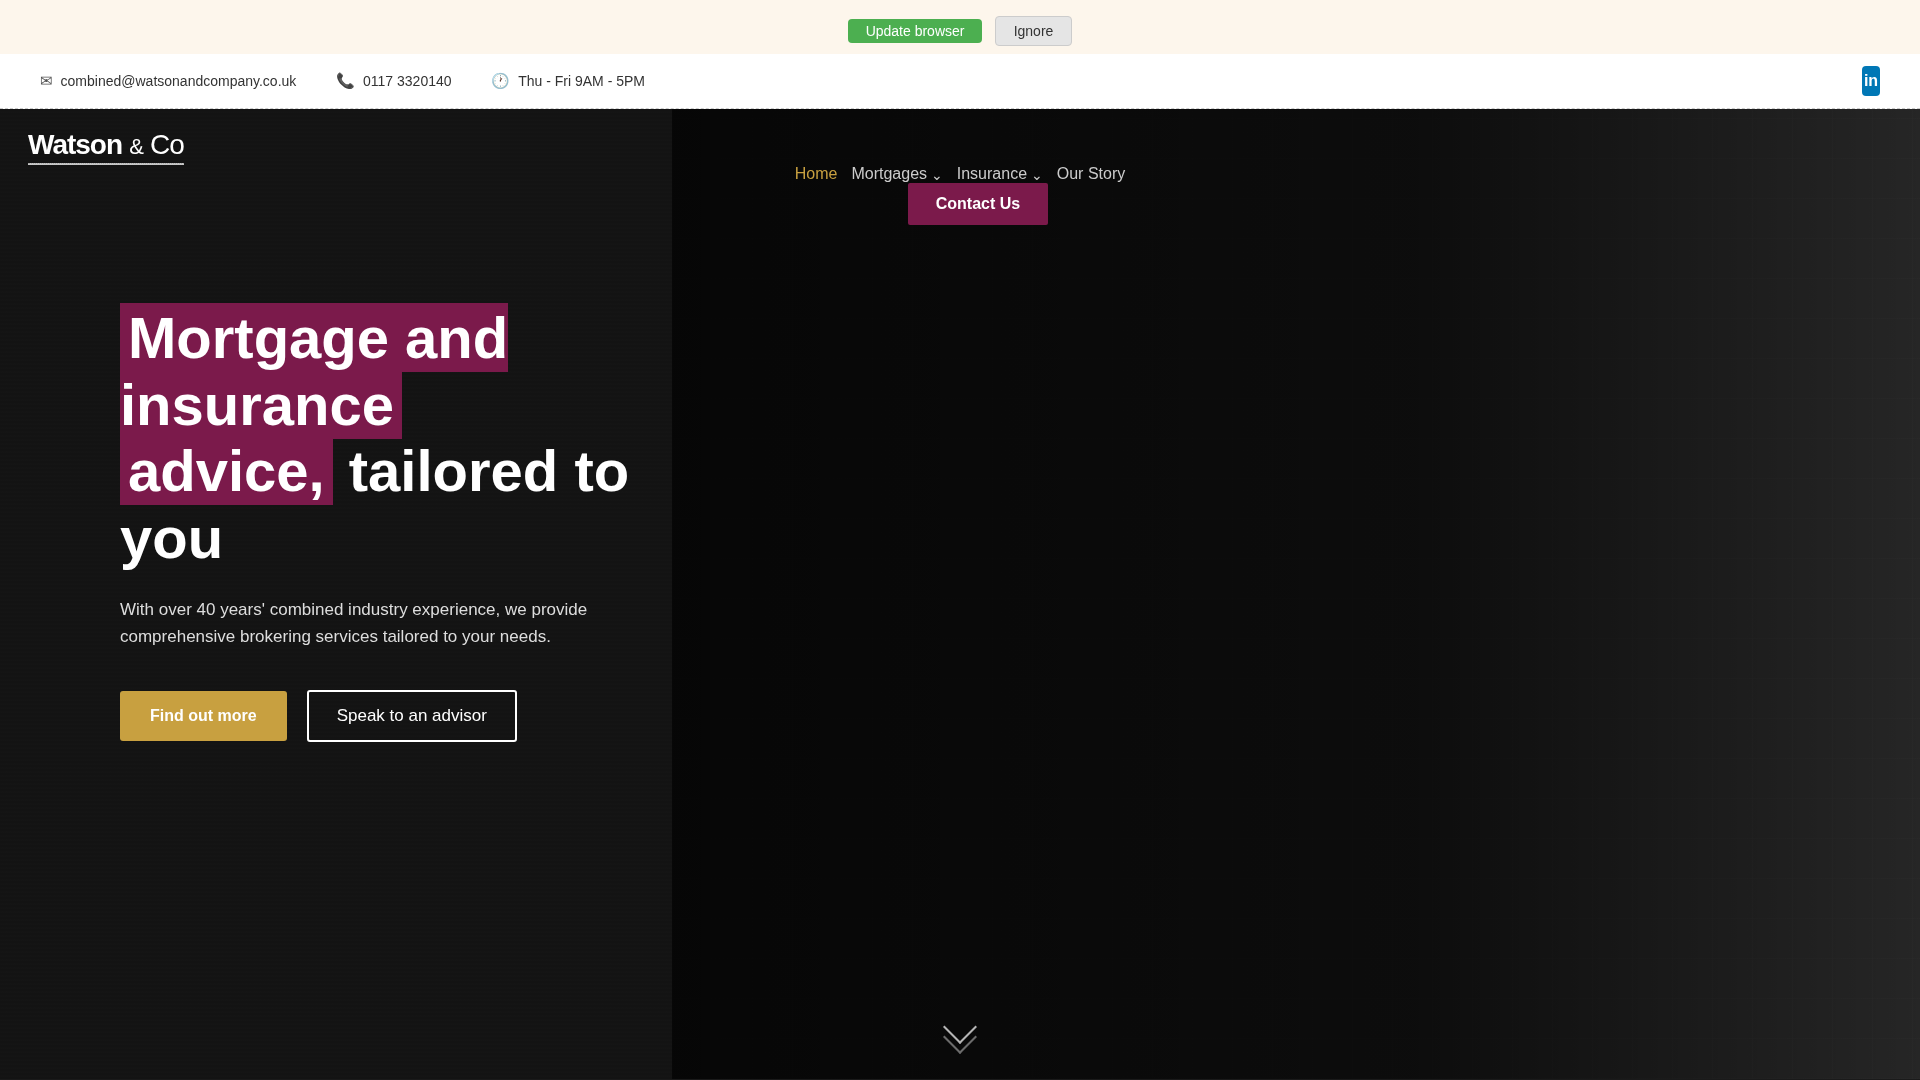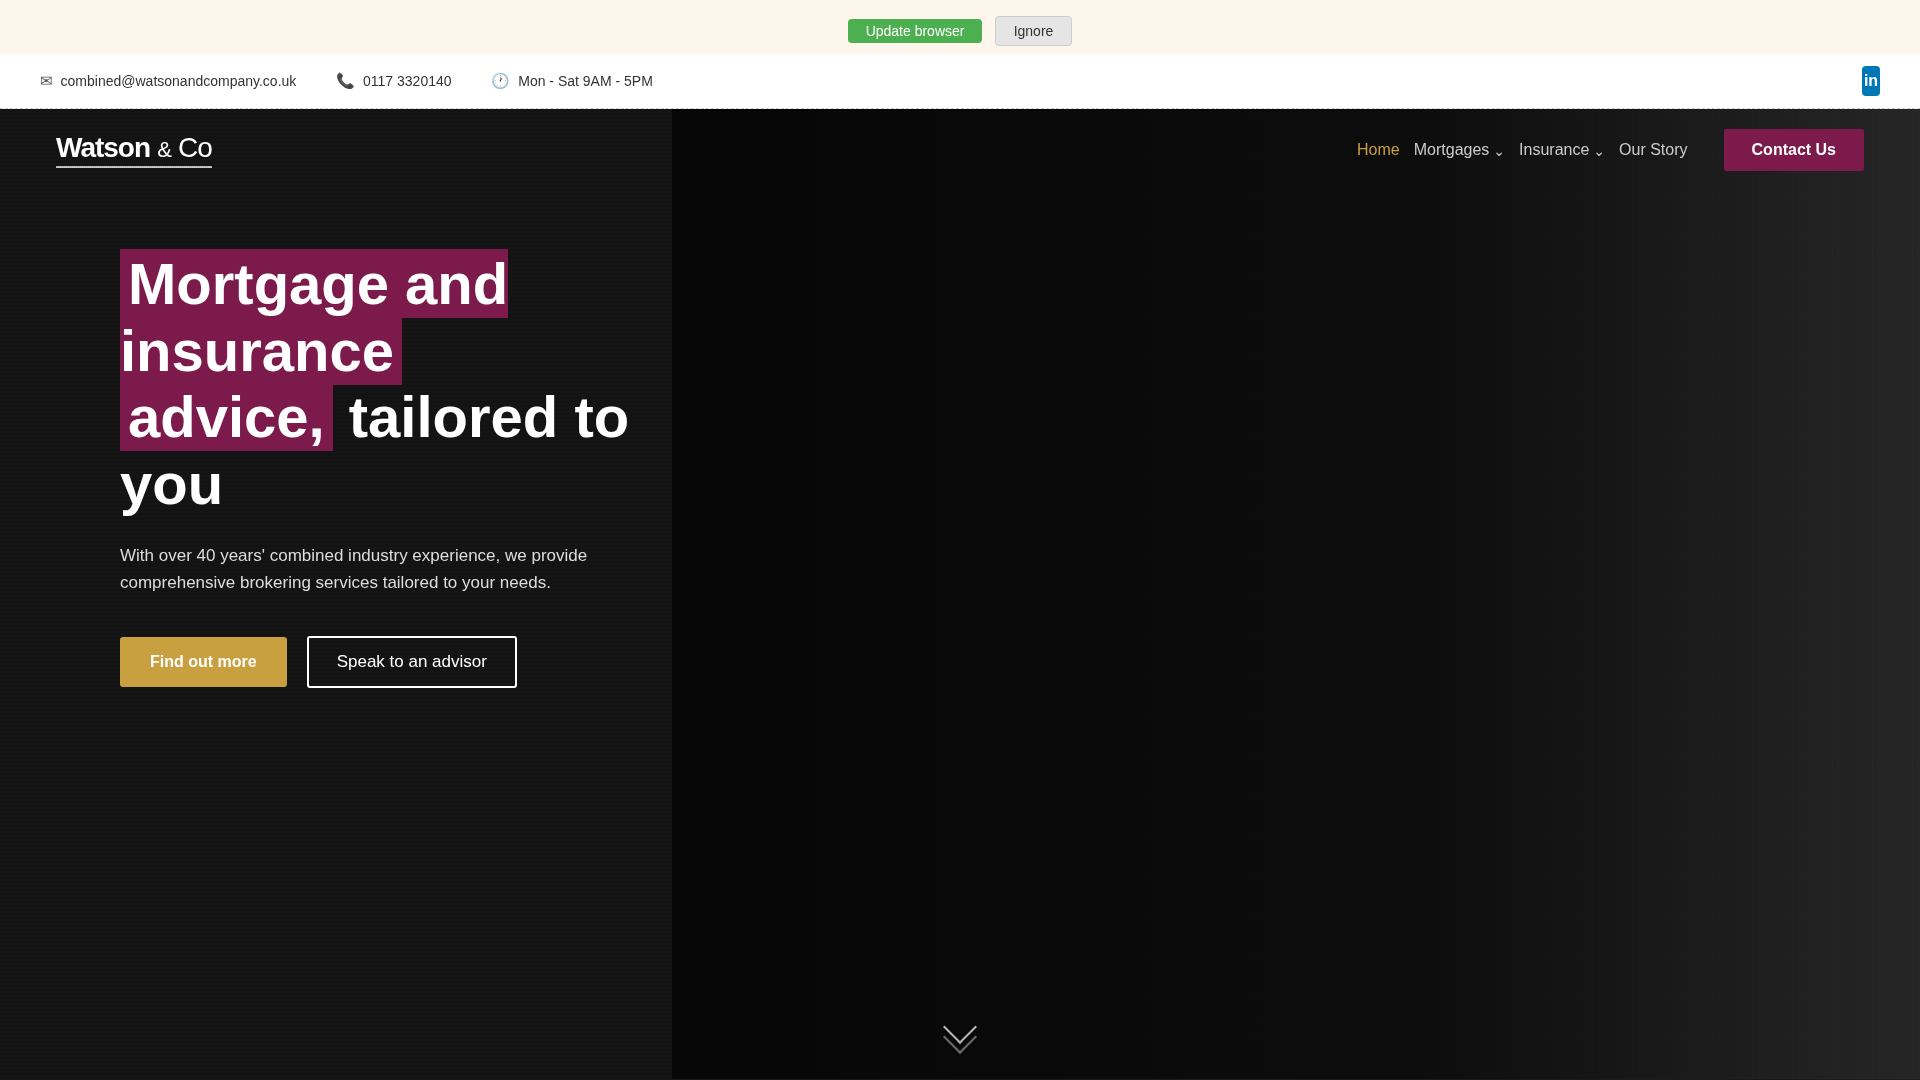--- a/index.html
+++ b/index.html
@@ -96,22 +96,23 @@
         #2a2a2a;
       overflow: hidden;
     }
 
     
     .navbar {
       position: relative;
       z-index: 10;
       display: flex;
       align-items: center;
-      padding: 20px 56px;
+      padding: 20px 28px;
       background: transparent;
+      flex-direction: column;
     }
     .logo {
       color: white;
       font-size: 28px;
       font-weight: 900;
       margin-right: auto;
       letter-spacing: -1px;
     }
     .logo .ampersand {
       font-weight: 300;
@@ -269,21 +270,21 @@
   <div class="info-item">
     <span class="info-icon">✉</span>
     <span>combined@watsonandcompany.co.uk</span>
   </div>
   <div class="info-item">
     <span class="info-icon">📞</span>
     <span>0117 3320140</span>
   </div>
   <div class="info-item">
     <span class="info-icon">🕐</span>
-    <span>Mon - Sat 9AM - 5PM</span>
+    <span>Thu - Fri 9AM - 5PM</span>
   </div>
   <div class="linkedin-icon">in</div>
 </div>
 
 <div class="hero">
   <div class="building-overlay"></div>
 
   <nav class="navbar">
     <div class="logo">
       <span>Watson</span><span class="ampersand"> &amp; </span><span class="co">Co</span>

